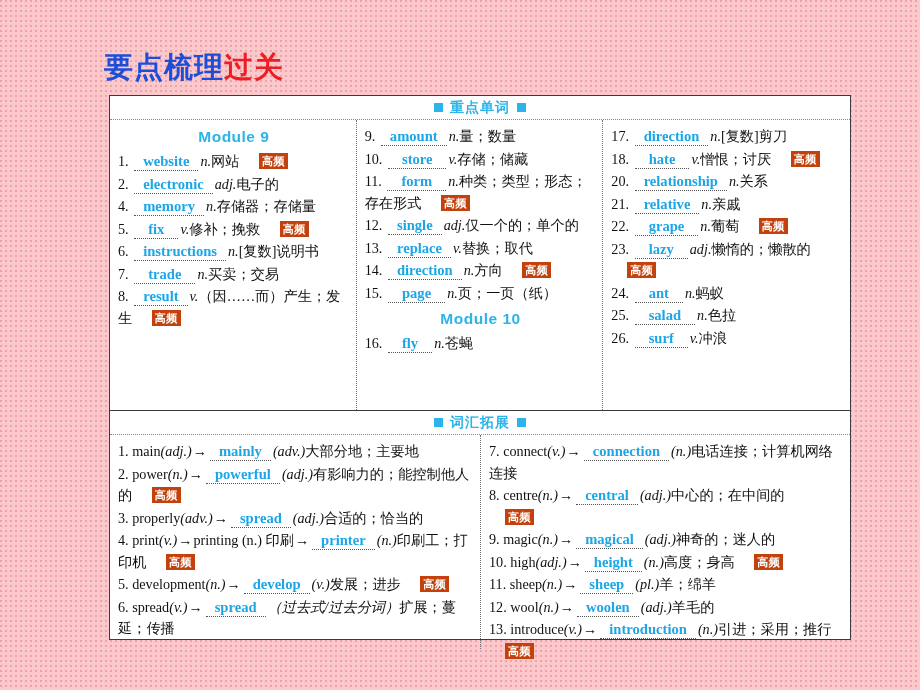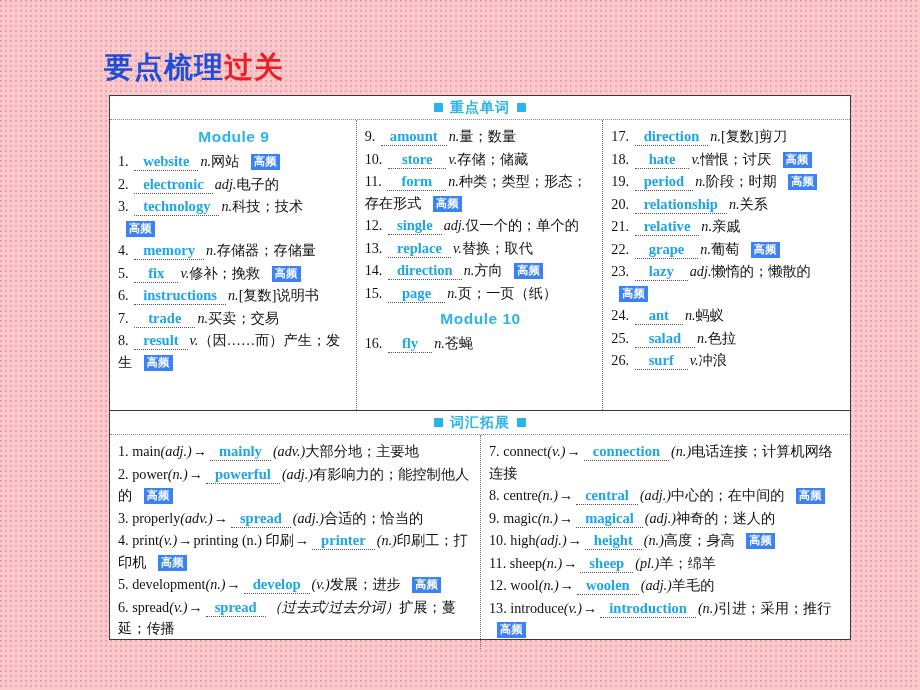--- a/index.html
+++ b/index.html
@@ -124,28 +124,28 @@
   .ans.wide { padding: 0 14px 1px 14px; }
   .pos {
     font-style: italic;
     font-family: "Liberation Serif", serif;
   }
   .cn {
     font-family: "Liberation Serif", serif;
   }
   .badge {
     display: inline-block;
-    background: #3b82f6;
+    background: #c2410c;
     color: #fff;
-    font-family: Liberation Mono, monospace;
+    font-family: Liberation Sans, sans-serif;
     font-size: 11px;
     font-weight: bold;
     line-height: 14px;
     padding: 1px 3px 1px 3px;
-    margin: 0 8px;
+    margin: 0 16px;
     vertical-align: 1px;
     letter-spacing: 0.5px;
   }
   .arrow { padding: 0 1px; }
 </style>
 </head>
 <body>
 
 <div id="page-title">
   <span class="t-black">要点梳理</span><span class="t-red">过关</span>
@@ -160,21 +160,20 @@
         <span>重点单词</span>
         <span class="sq"></span>
       </span>
     </div>
     <div class="section-body">
       <div class="col divided">
         <div class="module-head">Module 9</div>
         <div id="kw-col1">
             <div class="entry"><span class="num">1.</span> <span class="ans">website</span><span class="pos">n.</span><span class="cn">网站</span> <span class="badge">高频</span></div>
             <div class="entry"><span class="num">2.</span> <span class="ans">electronic</span><span class="pos">adj.</span><span class="cn">电子的</span></div>
-            <div class="entry"><span class="num">3.</span> <span class="ans">technology</span><span class="pos">n.</span><span class="cn">科技；技术</span> <span class="badge">高频</span></div>
             <div class="entry"><span class="num">4.</span> <span class="ans">memory</span><span class="pos">n.</span><span class="cn">存储器；存储量</span></div>
             <div class="entry"><span class="num">5.</span> <span class="ans wide">fix</span><span class="pos">v.</span><span class="cn">修补；挽救</span> <span class="badge">高频</span></div>
             <div class="entry"><span class="num">6.</span> <span class="ans">instructions</span><span class="pos">n.</span><span class="cn">[复数]说明书</span></div>
             <div class="entry"><span class="num">7.</span> <span class="ans wide">trade</span><span class="pos">n.</span><span class="cn">买卖；交易</span></div>
             <div class="entry"><span class="num">8.</span> <span class="ans">result</span><span class="pos">v.</span><span class="cn">（因……而）产生；发生</span> <span class="badge">高频</span></div>
           </div>
       </div>
       <div class="col divided">
         <div id="kw-col2">
             <div class="entry"><span class="num">9.</span> <span class="ans">amount</span><span class="pos">n.</span><span class="cn">量；数量</span></div>
@@ -187,21 +186,20 @@
           </div>
         <div class="module-head tight">Module 10</div>
         <div id="kw-col2b">
             <div class="entry"><span class="num">16.</span> <span class="ans wide">fly</span><span class="pos">n.</span><span class="cn">苍蝇</span></div>
           </div>
       </div>
       <div class="col">
         <div id="kw-col3">
             <div class="entry"><span class="num">17.</span> <span class="ans">direction</span><span class="pos">n.</span><span class="cn">[复数]剪刀</span></div>
             <div class="entry"><span class="num">18.</span> <span class="ans wide">hate</span><span class="pos">v.</span><span class="cn">憎恨；讨厌</span> <span class="badge">高频</span></div>
-            <div class="entry"><span class="num">19.</span> <span class="ans">period</span><span class="pos">n.</span><span class="cn">阶段；时期</span> <span class="badge">高频</span></div>
             <div class="entry"><span class="num">20.</span> <span class="ans">relationship</span><span class="pos">n.</span><span class="cn">关系</span></div>
             <div class="entry"><span class="num">21.</span> <span class="ans">relative</span><span class="pos">n.</span><span class="cn">亲戚</span></div>
             <div class="entry"><span class="num">22.</span> <span class="ans wide">grape</span><span class="pos">n.</span><span class="cn">葡萄</span> <span class="badge">高频</span></div>
             <div class="entry"><span class="num">23.</span> <span class="ans wide">lazy</span><span class="pos">adj.</span><span class="cn">懒惰的；懒散的</span> <span class="badge">高频</span></div>
             <div class="entry"><span class="num">24.</span> <span class="ans wide">ant</span><span class="pos">n.</span><span class="cn">蚂蚁</span></div>
             <div class="entry"><span class="num">25.</span> <span class="ans wide">salad</span><span class="pos">n.</span><span class="cn">色拉</span></div>
             <div class="entry"><span class="num">26.</span> <span class="ans wide">surf</span><span class="pos">v.</span><span class="cn">冲浪</span></div>
           </div>
       </div>
     </div>

